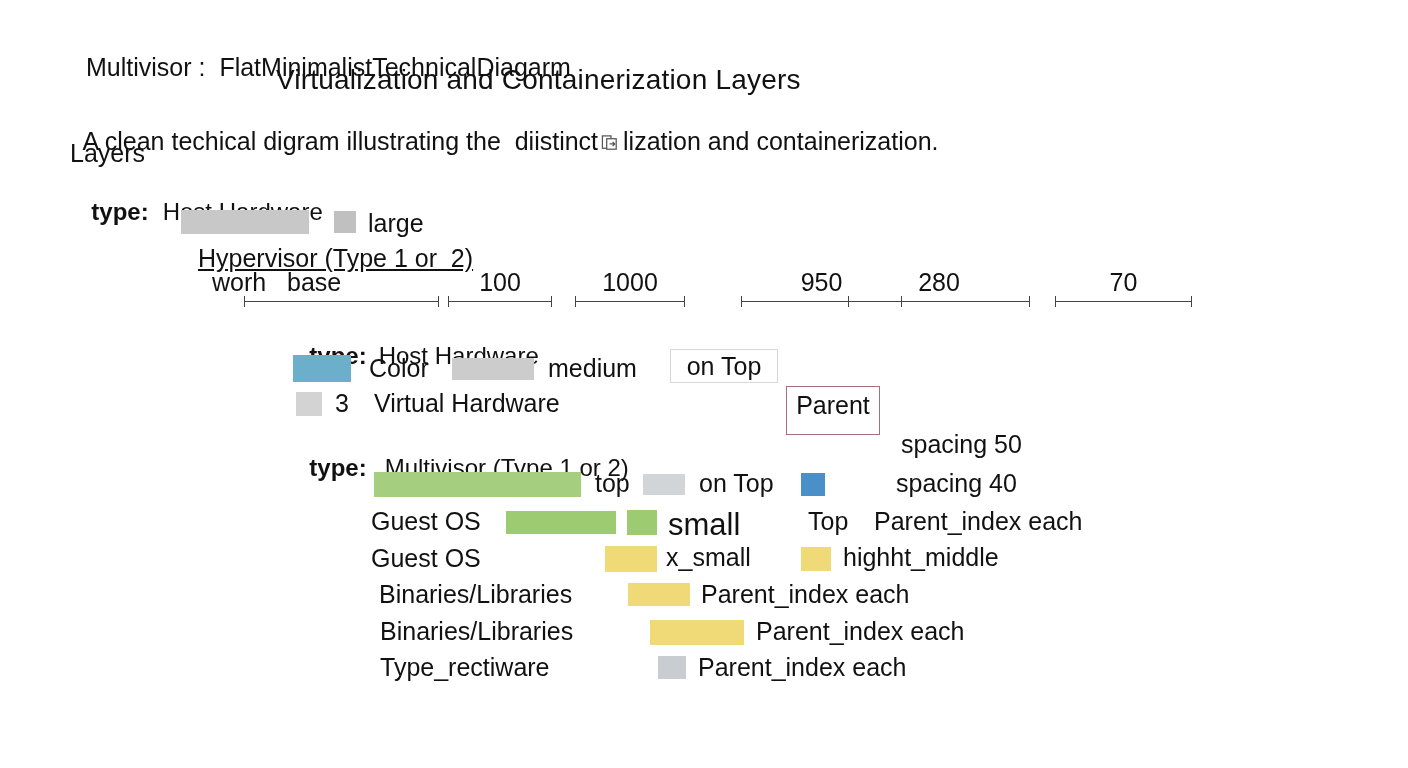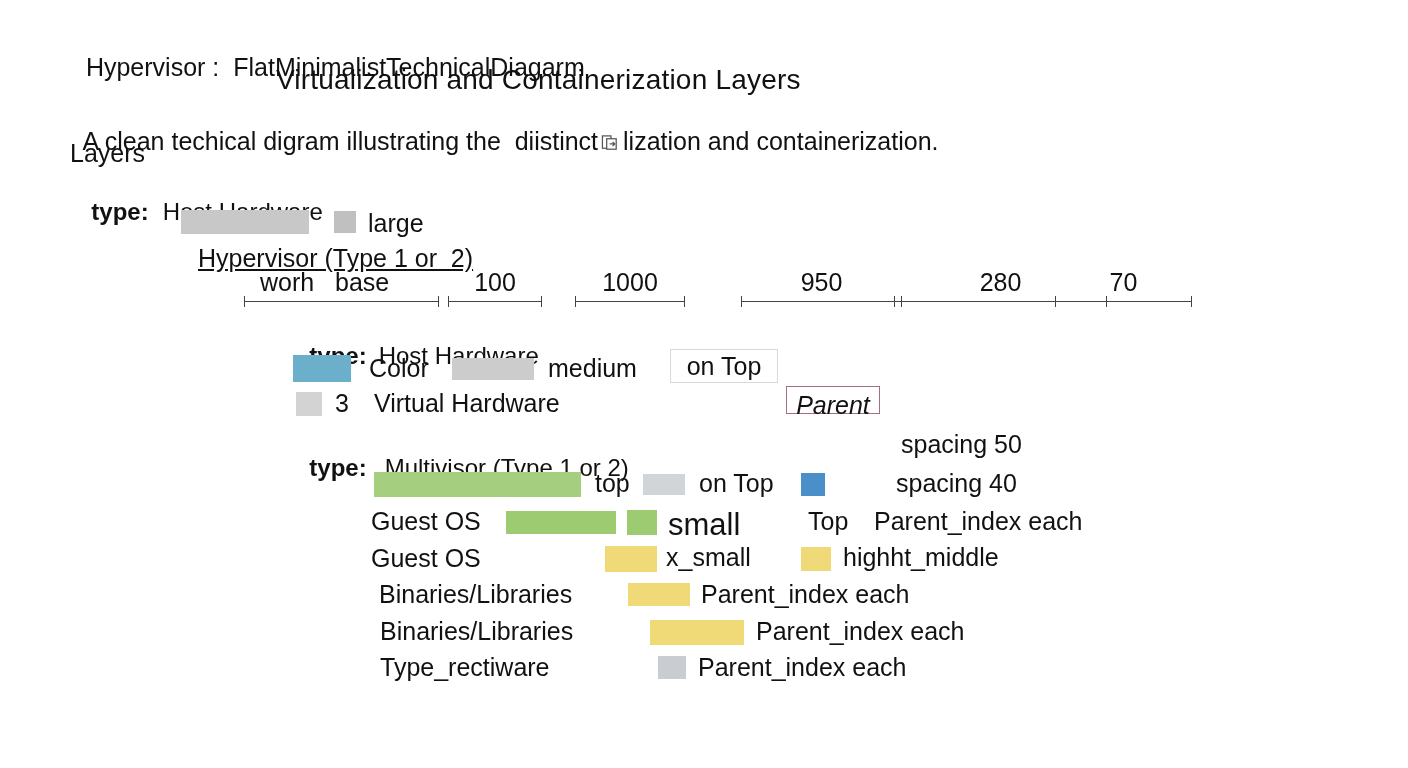--- a/index.html
+++ b/index.html
@@ -40,21 +40,21 @@
   #type-row-1 { left: 78px; top: 176px; font-size: 24px; }
   #type-row-1 .k { font-weight: bold; }
   #type-row-1 .v { margin-left: 14px; font-weight: 400; }
 
   
   #bar-host-hardware { left: 181px; top: 210px; width: 128px; height: 24px; }
   #swatch-large { left: 334px; top: 211px; width: 22px; height: 22px; }
   #label-large { left: 368px; top: 211px; font-size: 25px; }
 
   #hypervisor-label { left: 198px; top: 246px; font-size: 25px; text-decoration: underline; }
-  #worh-base-label { left: 212px; top: 270px; font-size: 25px; margin-left: 48px; }
+  #worh-base-label { left: 212px; top: 270px; font-size: 25px; }
 
   
   #scale { left: 244px; top: 286px; width: 948px; height: 22px; }
   .scale-seg { position: absolute; top: 10px; height: 12px; }
   .scale-seg .line {
     position: absolute; left: 0; right: 0; top: 5px;
     height: 1px; background: #444;
   }
   .scale-seg .cap {
     position: absolute; top: 0; width: 1px; height: 11px; background: #444;
@@ -84,24 +84,23 @@
   #box-on-top-1 .inner {
     position: absolute; left: 0; right: 0; top: 4px;
     text-align: center; font-size: 25px;
   }
 
   #swatch-vm { left: 296px; top: 392px; width: 26px; height: 24px; }
   #label-vm-count { left: 335px; top: 391px; font-size: 25px; }
   #label-vm { left: 374px; top: 391px; font-size: 25px; }
 
   #box-parent {
-    left: 786px; top: 386px; width: 94px; height: 28px;
+    left: 786px; top: 386px; width: 94px; height: 49px;
     border: 1px solid #a5707a;
     box-sizing: border-box;
-    font-style: italic;
   }
   #box-parent .inner {
     position: absolute; left: 0; right: 0; top: 6px;
     text-align: center; font-size: 25px;
   }
 
   
   #type-row-3 { left: 296px; top: 432px; font-size: 24px; }
   #type-row-3 .k { font-weight: bold; }
   #type-row-3 .v { margin-left: 18px; }
@@ -138,21 +137,21 @@
   #label-parent-index-3 { left: 756px; top: 619px; font-size: 25px; }
 
   #label-type-rectiware { left: 380px; top: 655px; font-size: 25px; }
   #swatch-rectiware { left: 658px; top: 656px; width: 28px; height: 23px; }
   #label-parent-index-4 { left: 698px; top: 655px; font-size: 25px; }
 </style>
 </head>
 <body>
 
 <div class="abs txt" id="diagram-type-row">
-  <span id="diagram-type-label">Hypervisor :</span><span id="diagram-type-value">FlatMinimalistTechnicalDiagarm</span>
+  <span id="diagram-type-label">Multivisor :</span><span id="diagram-type-value">FlatMinimalistTechnicalDiagarm</span>
 </div>
 
 <div class="abs txt" id="diagram-title">Virtualization and Containerization Layers</div>
 
 <div class="abs txt" id="description-line1">
   <span>A clean techical digram illustrating the  diistinct</span><span class="inline-icon"><svg viewBox="0 0 20 20" width="19" height="19">
         <rect x="1.5" y="2" width="9" height="13" fill="#ffffff" stroke="#555" stroke-width="1.3"></rect>
         <rect x="6" y="5" width="10" height="11" fill="#ffffff" stroke="#555" stroke-width="1.3"></rect>
         <path d="M9 10.5h5M12.2 8.4l2.3 2.1-2.3 2.1" stroke="#555" stroke-width="1.3" fill="none"></path>
       </svg></span><span>lization and containerization.</span>
@@ -170,39 +169,39 @@
 
 <div class="abs txt" id="hypervisor-label">Hypervisor (Type 1 or  2)</div>
 <div class="abs txt" id="worh-base-label">worh   base</div>
 
 <div class="abs" id="scale">
     <div class="scale-seg" style="left: 0px; width: 195px;">
       <div class="line"></div>
       <div class="cap l"></div>
       <div class="cap r"></div>
     </div>
-    <div class="scale-seg" style="left: 204px; width: 94px;">
+    <div class="scale-seg" style="left: 204px; width: 104px;">
       <div class="line"></div>
       <div class="cap l"></div>
       <div class="cap r"></div>
       <div class="scale-lab txt">100</div>
     </div>
     <div class="scale-seg" style="left: 331px; width: 110px;">
       <div class="line"></div>
       <div class="cap l"></div>
       <div class="cap r"></div>
       <div class="scale-lab txt">1000</div>
     </div>
     <div class="scale-seg" style="left: 450px; width: 161px; margin-left: 47px;">
       <div class="line"></div>
       <div class="cap l"></div>
       <div class="cap r"></div>
       <div class="scale-lab txt">950</div>
     </div>
-    <div class="scale-seg" style="left: 650px; width: 213px;">
+    <div class="scale-seg" style="left: 604px; width: 182px;">
       <div class="line"></div>
       <div class="cap l"></div>
       <div class="cap r"></div>
       <div class="scale-lab txt">280</div>
     </div>
     <div class="scale-seg" style="left: 811px; width: 137px;">
       <div class="line"></div>
       <div class="cap l"></div>
       <div class="cap r"></div>
       <div class="scale-lab txt">70</div>

